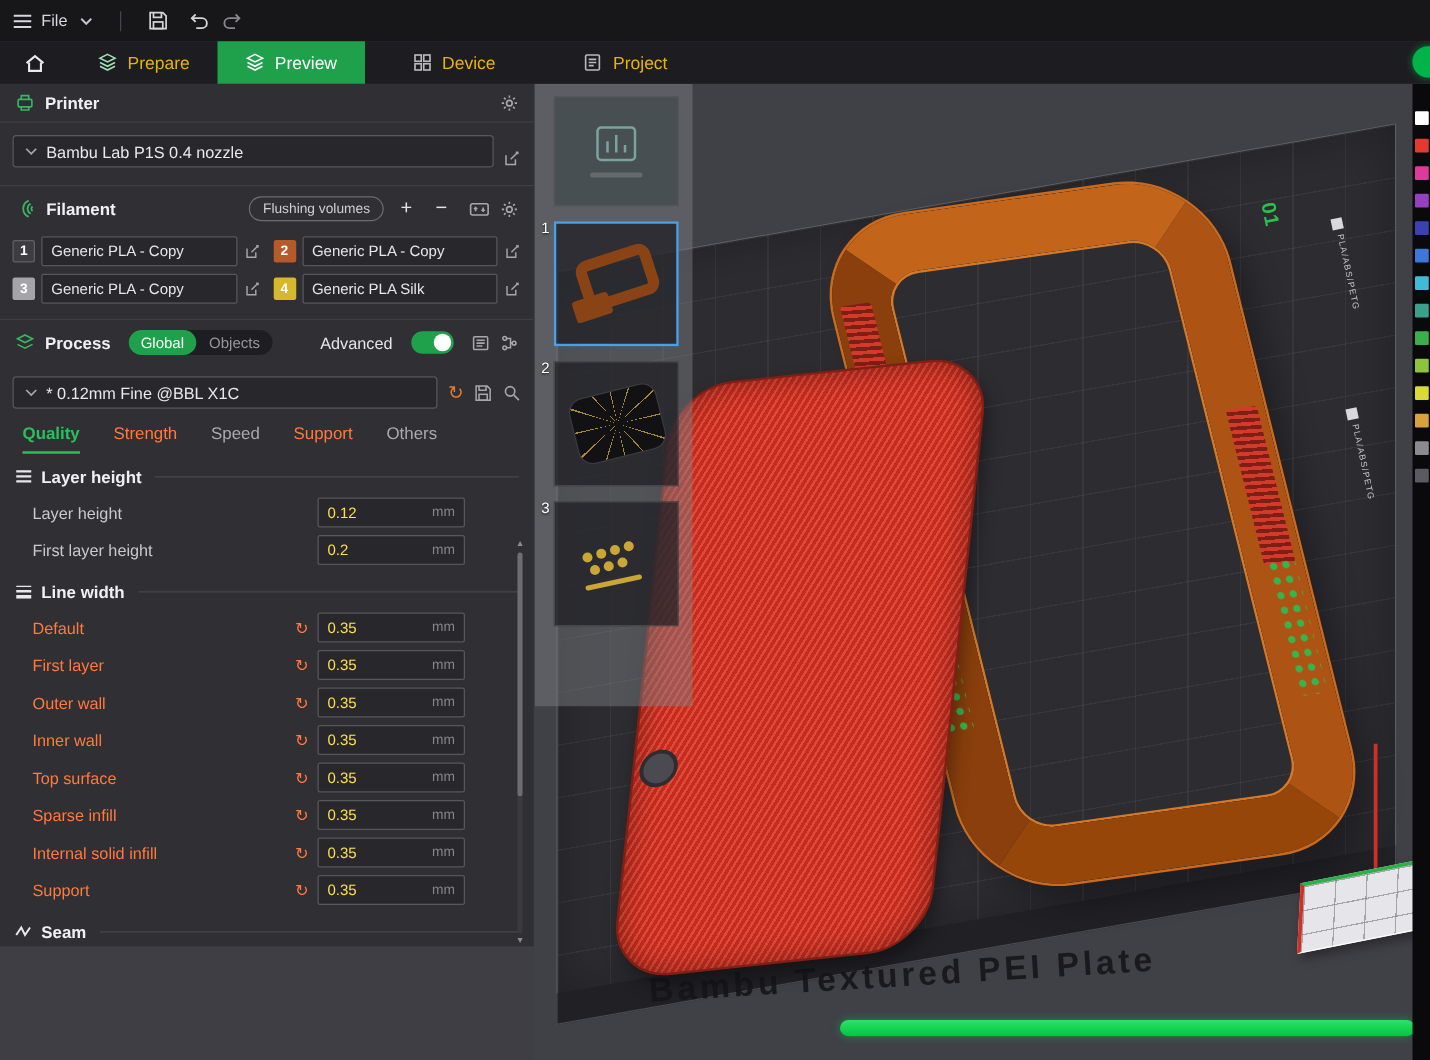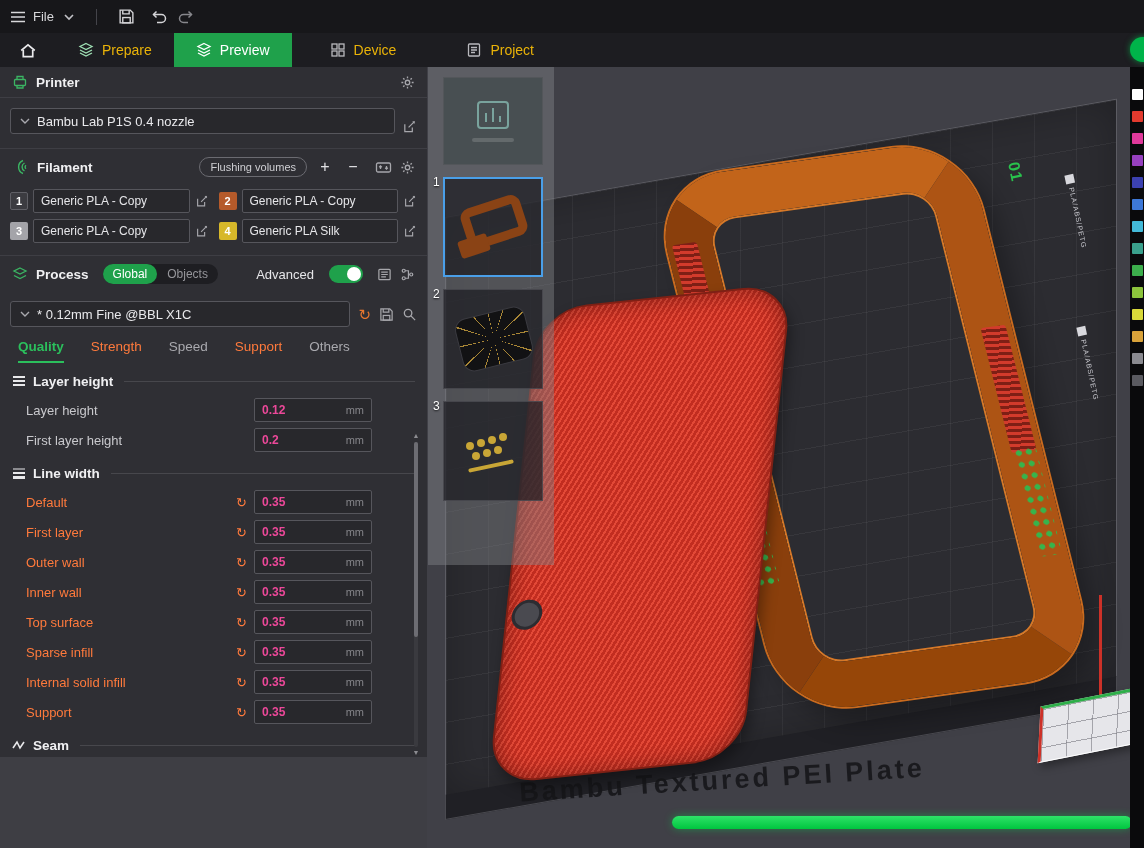--- a/index.html
+++ b/index.html
@@ -73,21 +73,21 @@
 
   .params { position:relative; margin-top:4px; }
   .p-sec { display:flex; align-items:center; gap:7px; height:28px; padding:0 12px; margin-top:4px; }
   .p-sec .t { font-size:13.5px; font-weight:bold; color:#f0f0f2; }
   .p-sec .rule { flex:1; height:1px; background:#47474c; margin-left:4px; }
   .p-row { display:flex; align-items:center; height:30px; padding:0 55px 0 26px; }
   .p-row .lab { flex:1; font-size:13px; color:#c9c9cd; }
   .p-row.mod .lab { color:#ff7a3c; }
   .rv { width:18px; font-size:13px; color:#ff7a3c; text-align:left; }
   .vbox { position:relative; width:118px; height:24px; background:#28282c; border:1px solid #56565c; border-radius:2px; }
-  .vbox .val { position:absolute; left:7px; top:4px; font-size:12px; color:#ec4899;font-weight:bold; }
+  .vbox .val { position:absolute; left:7px; top:4px; font-size:12px; color:#fde047; }
   .vbox .unit { position:absolute; right:7px; top:5px; font-size:11px; color:#85858a; }
   .vcombo { width:118px; height:24px; background:#28282c; border:1px solid #56565c; border-radius:2px; display:flex; align-items:center; gap:6px; padding:0 7px; font-size:12px; color:#e9e9ec;margin-left:32px; }
 
   .scrollbar { position:absolute; right:6px; top:365px; bottom:0; width:10px; z-index:55; }
   .sb-arrow { color:#8c8c91; font-size:7px; text-align:center; line-height:8px; }
   .sb-arrow.bot { position:absolute; bottom:0; left:0; right:0; }
   .sb-track { position:absolute; top:10px; bottom:10px; left:3px; width:4px; background:#3a3a3f; border-radius:2px; }
   .sb-thumb { position:absolute; top:0; left:0; width:4px; height:195px; background:#6d6d73; border-radius:2px; }
 
   

